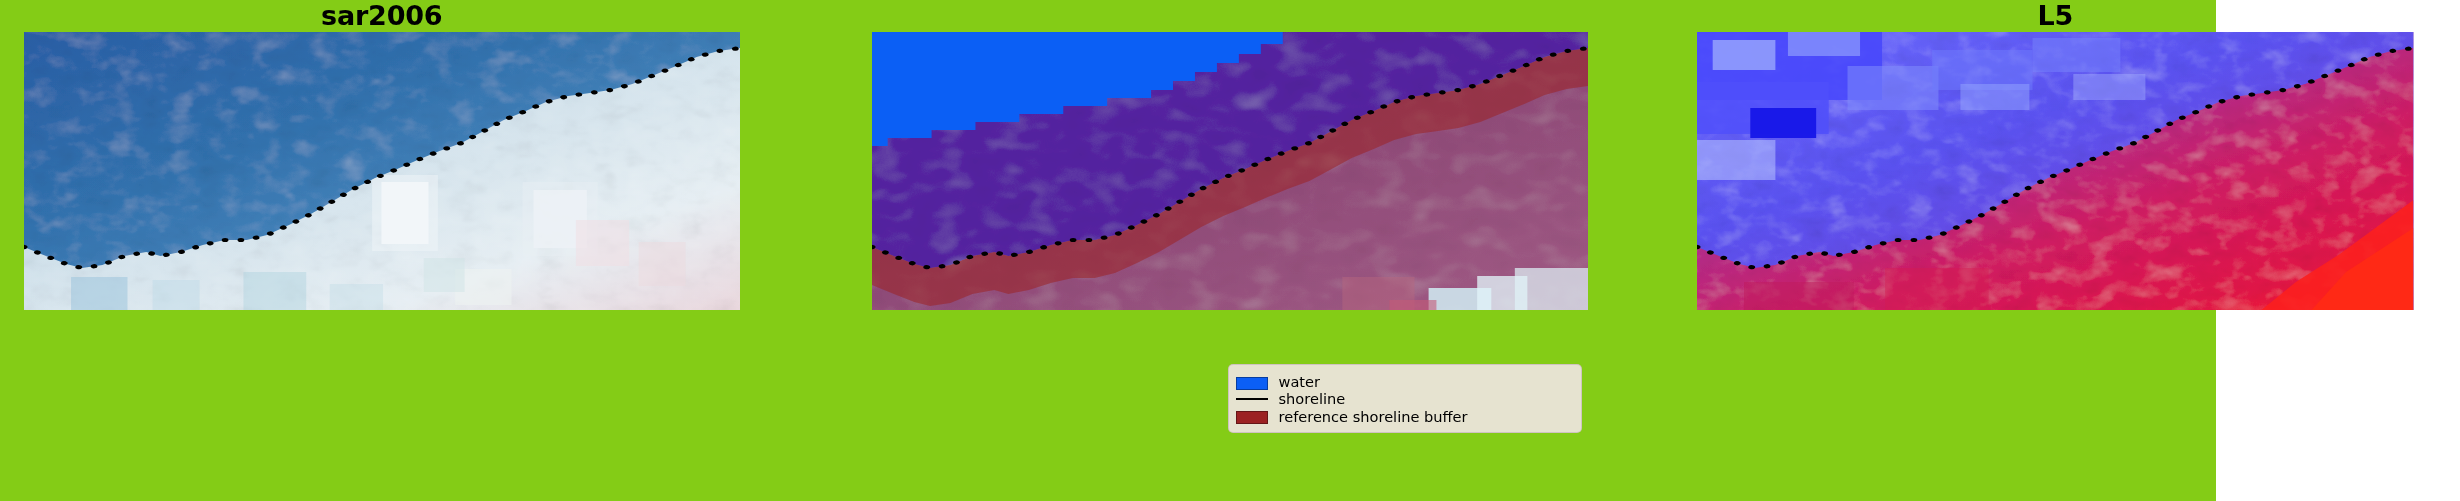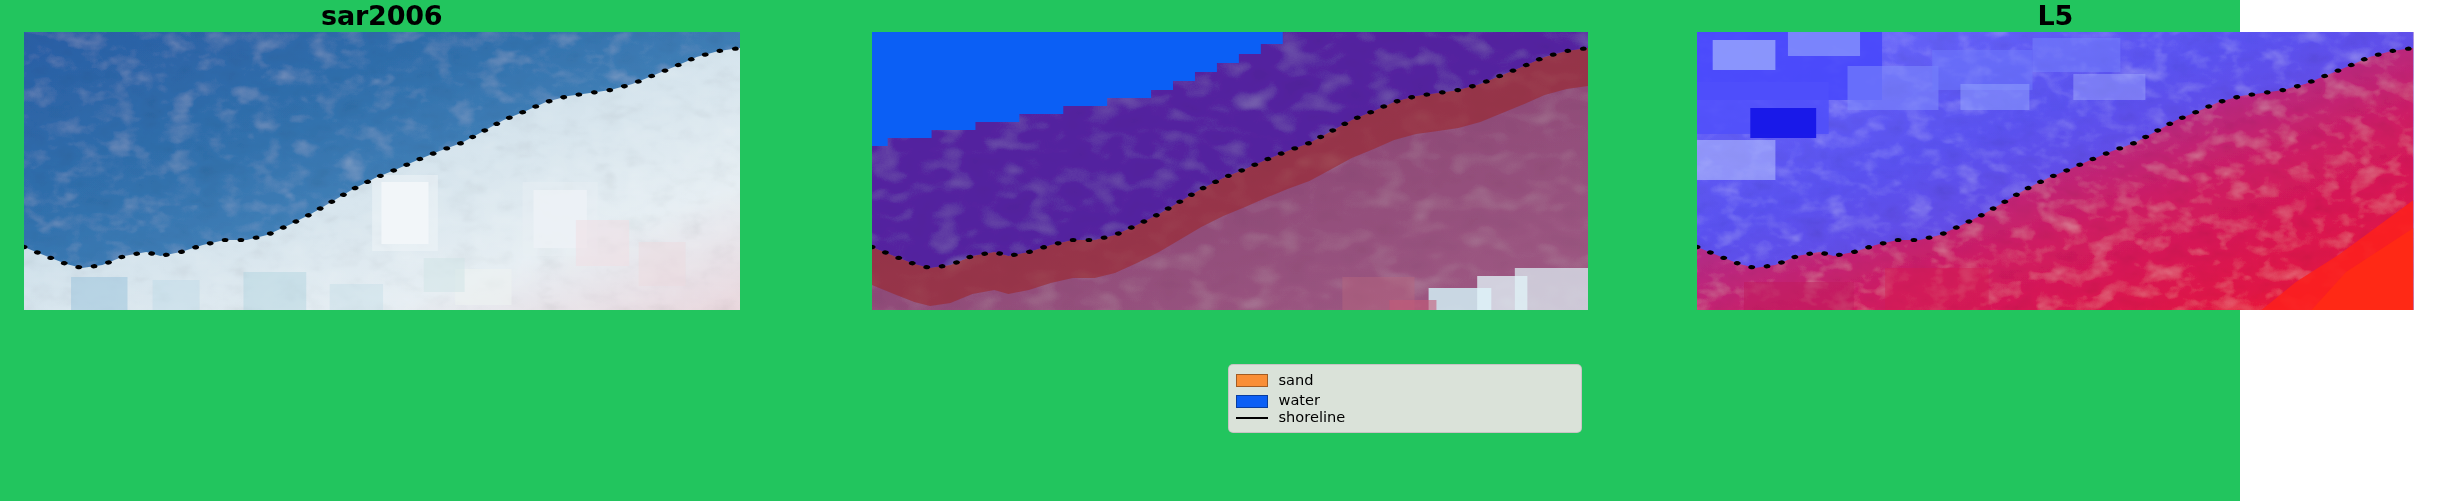--- a/index.html
+++ b/index.html
@@ -1,17 +1,17 @@
 <!DOCTYPE html>
 <html><head>
 <meta charset="utf-8">
 <style>
   html,body{margin:0;padding:0;background:#ffffff;}
   body{width:2460px;height:501px;font-family:"DejaVu Sans",sans-serif;overflow:hidden;}
-  .figure{position:relative;width:2216px;height:501px;background:#22c55e;padding-left:24px;}
+  .figure{position:relative;width:2216px;height:501px;background:#84cc16;}
 
   .panel{position:absolute;top:32px;height:278px;}
   .panel-title{
     position:absolute;top:-30px;left:0;width:100%;
     text-align:center;font-weight:bold;font-size:27px;color:#000000;
     letter-spacing:-0.2px;line-height:1;
   }
   .axes{position:absolute;inset:0;overflow:hidden;background:#ffffff;}
   .axes svg{display:block;width:100%;height:100%;}
 
@@ -215,27 +215,27 @@
           <path d="M457,196 L414,240 L392,278 L457,278 Z" fill="#ff2a14" opacity="0.9"></path>
           <rect x="30" y="250" width="70" height="28" fill="#c01a5c" opacity="0.5"></rect>
           <rect x="120" y="236" width="66" height="42" fill="#d41a52" opacity="0.45"></rect>
         </g>
         <path d="M0,215 L14,224 L27,232 L37,236 L50,233 L64,224 L78,220 L87,224 L100,220 L114,213 L128,208 L142,208 L155,203 L169,193 L183,182 L196,170 L210,157 L224,146 L238,137 L251,128 L265,119 L279,111 L292,100 L306,88 L320,79 L333,70 L347,64 L361,61 L374,58 L388,52 L402,43 L416,34 L429,25 L443,19 L457,16" fill="none" stroke="#000000" stroke-width="4.2" stroke-dasharray="0.1 10" stroke-linecap="round"></path>
       </svg>
     </div>
   </div>
 
   <div class="legend" style="left: 1227.65px; width: 354.34px; font-size: 1rem; padding: 5.8325px 7.77667px; top: 364.267px;">
-    <div class="legend-row" style="height: 18.4696px;">
-      <span class="legend-swatch patch" style="background: rgb(249, 142, 54); width: 32.0788px; flex: 0 0 32.0788px; height: 12.6371px;"></span>
-      <span class="legend-label" style="font-size: 14.5813px;">sand</span>
-    </div>
     <div class="legend-row" style="height: 18.4696px; align-items: flex-end;">
       <span class="legend-swatch patch" style="background: rgb(11, 95, 245); width: 32.0788px; flex: 0 0 32.0788px; height: 12.6371px;"></span>
       <span class="legend-label" style="font-size: 14.5813px;">water</span>
     </div>
     <div class="legend-row" style="height: 18.4696px; text-align: center;">
       <span class="legend-swatch lineswatch" style="width: 32.0788px; flex: 0 0 32.0788px; height: 12.6371px;"></span>
       <span class="legend-label" style="font-size: 14.5813px;">shoreline</span>
     </div>
+    <div class="legend-row" style="height: 18.4696px;">
+      <span class="legend-swatch patch" style="background: rgb(156, 34, 34); width: 32.0788px; flex: 0 0 32.0788px; height: 12.6371px;"></span>
+      <span class="legend-label" style="font-size: 14.5813px;">reference shoreline buffer</span>
+    </div>
   </div>
 
 </div>
 
 </body></html>

